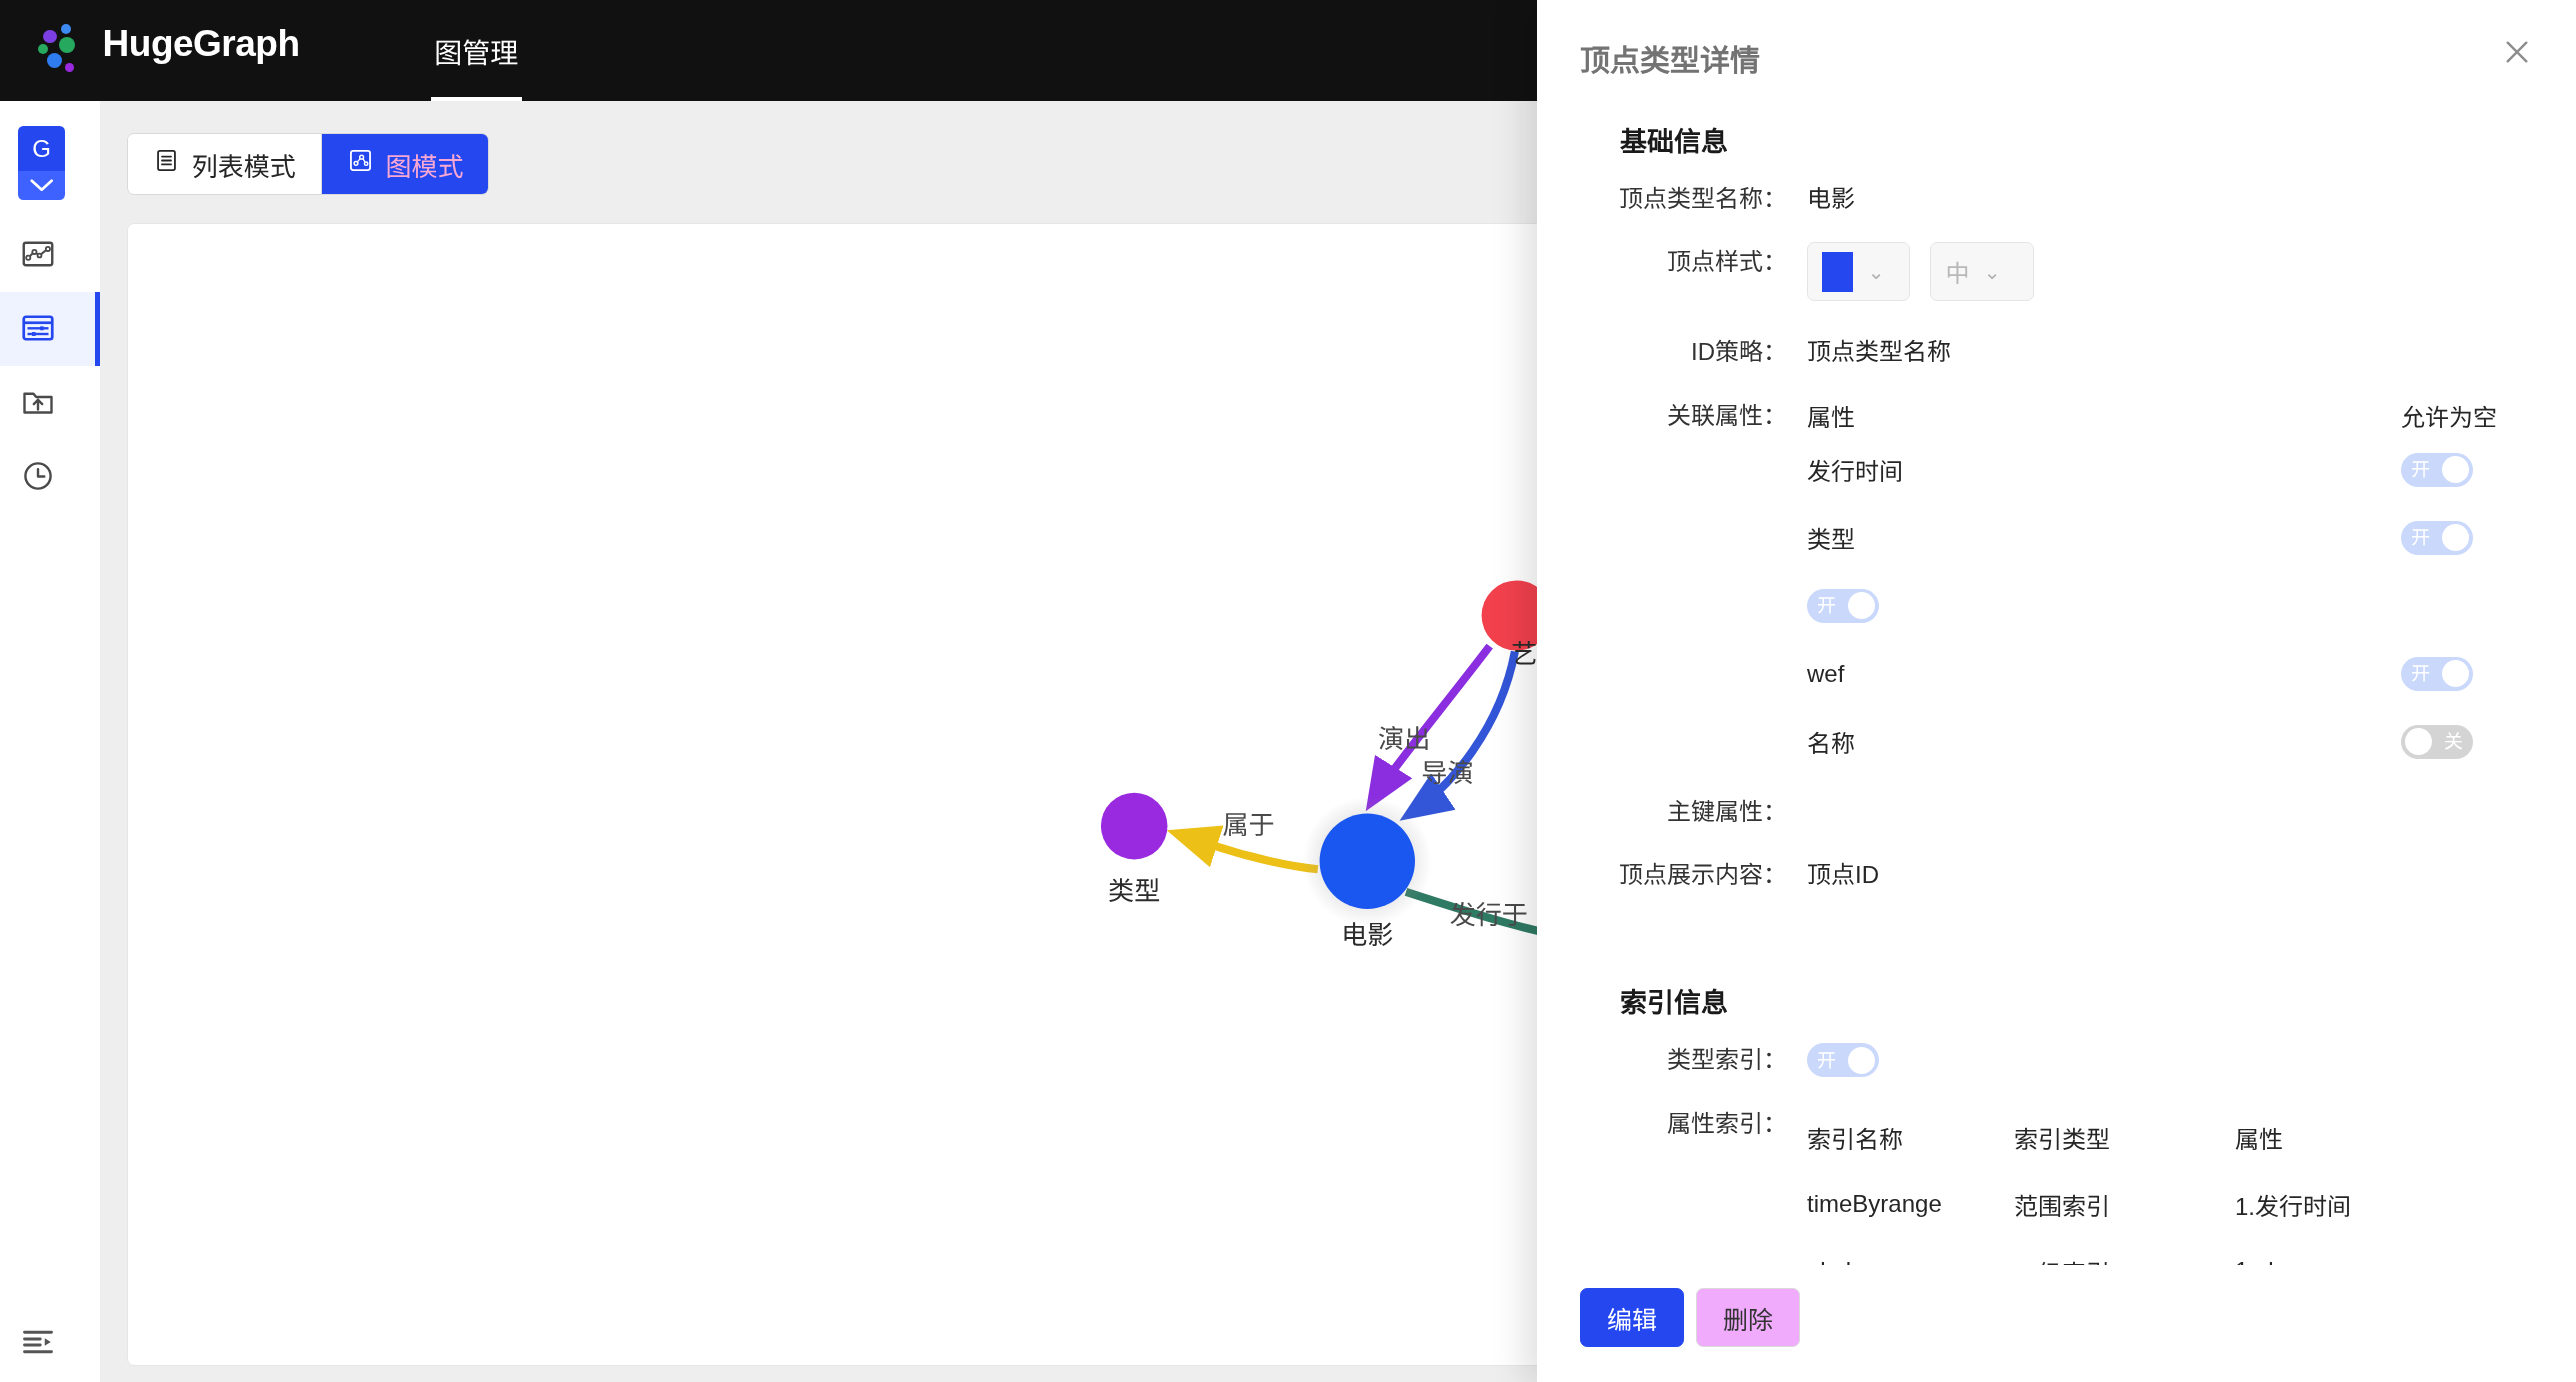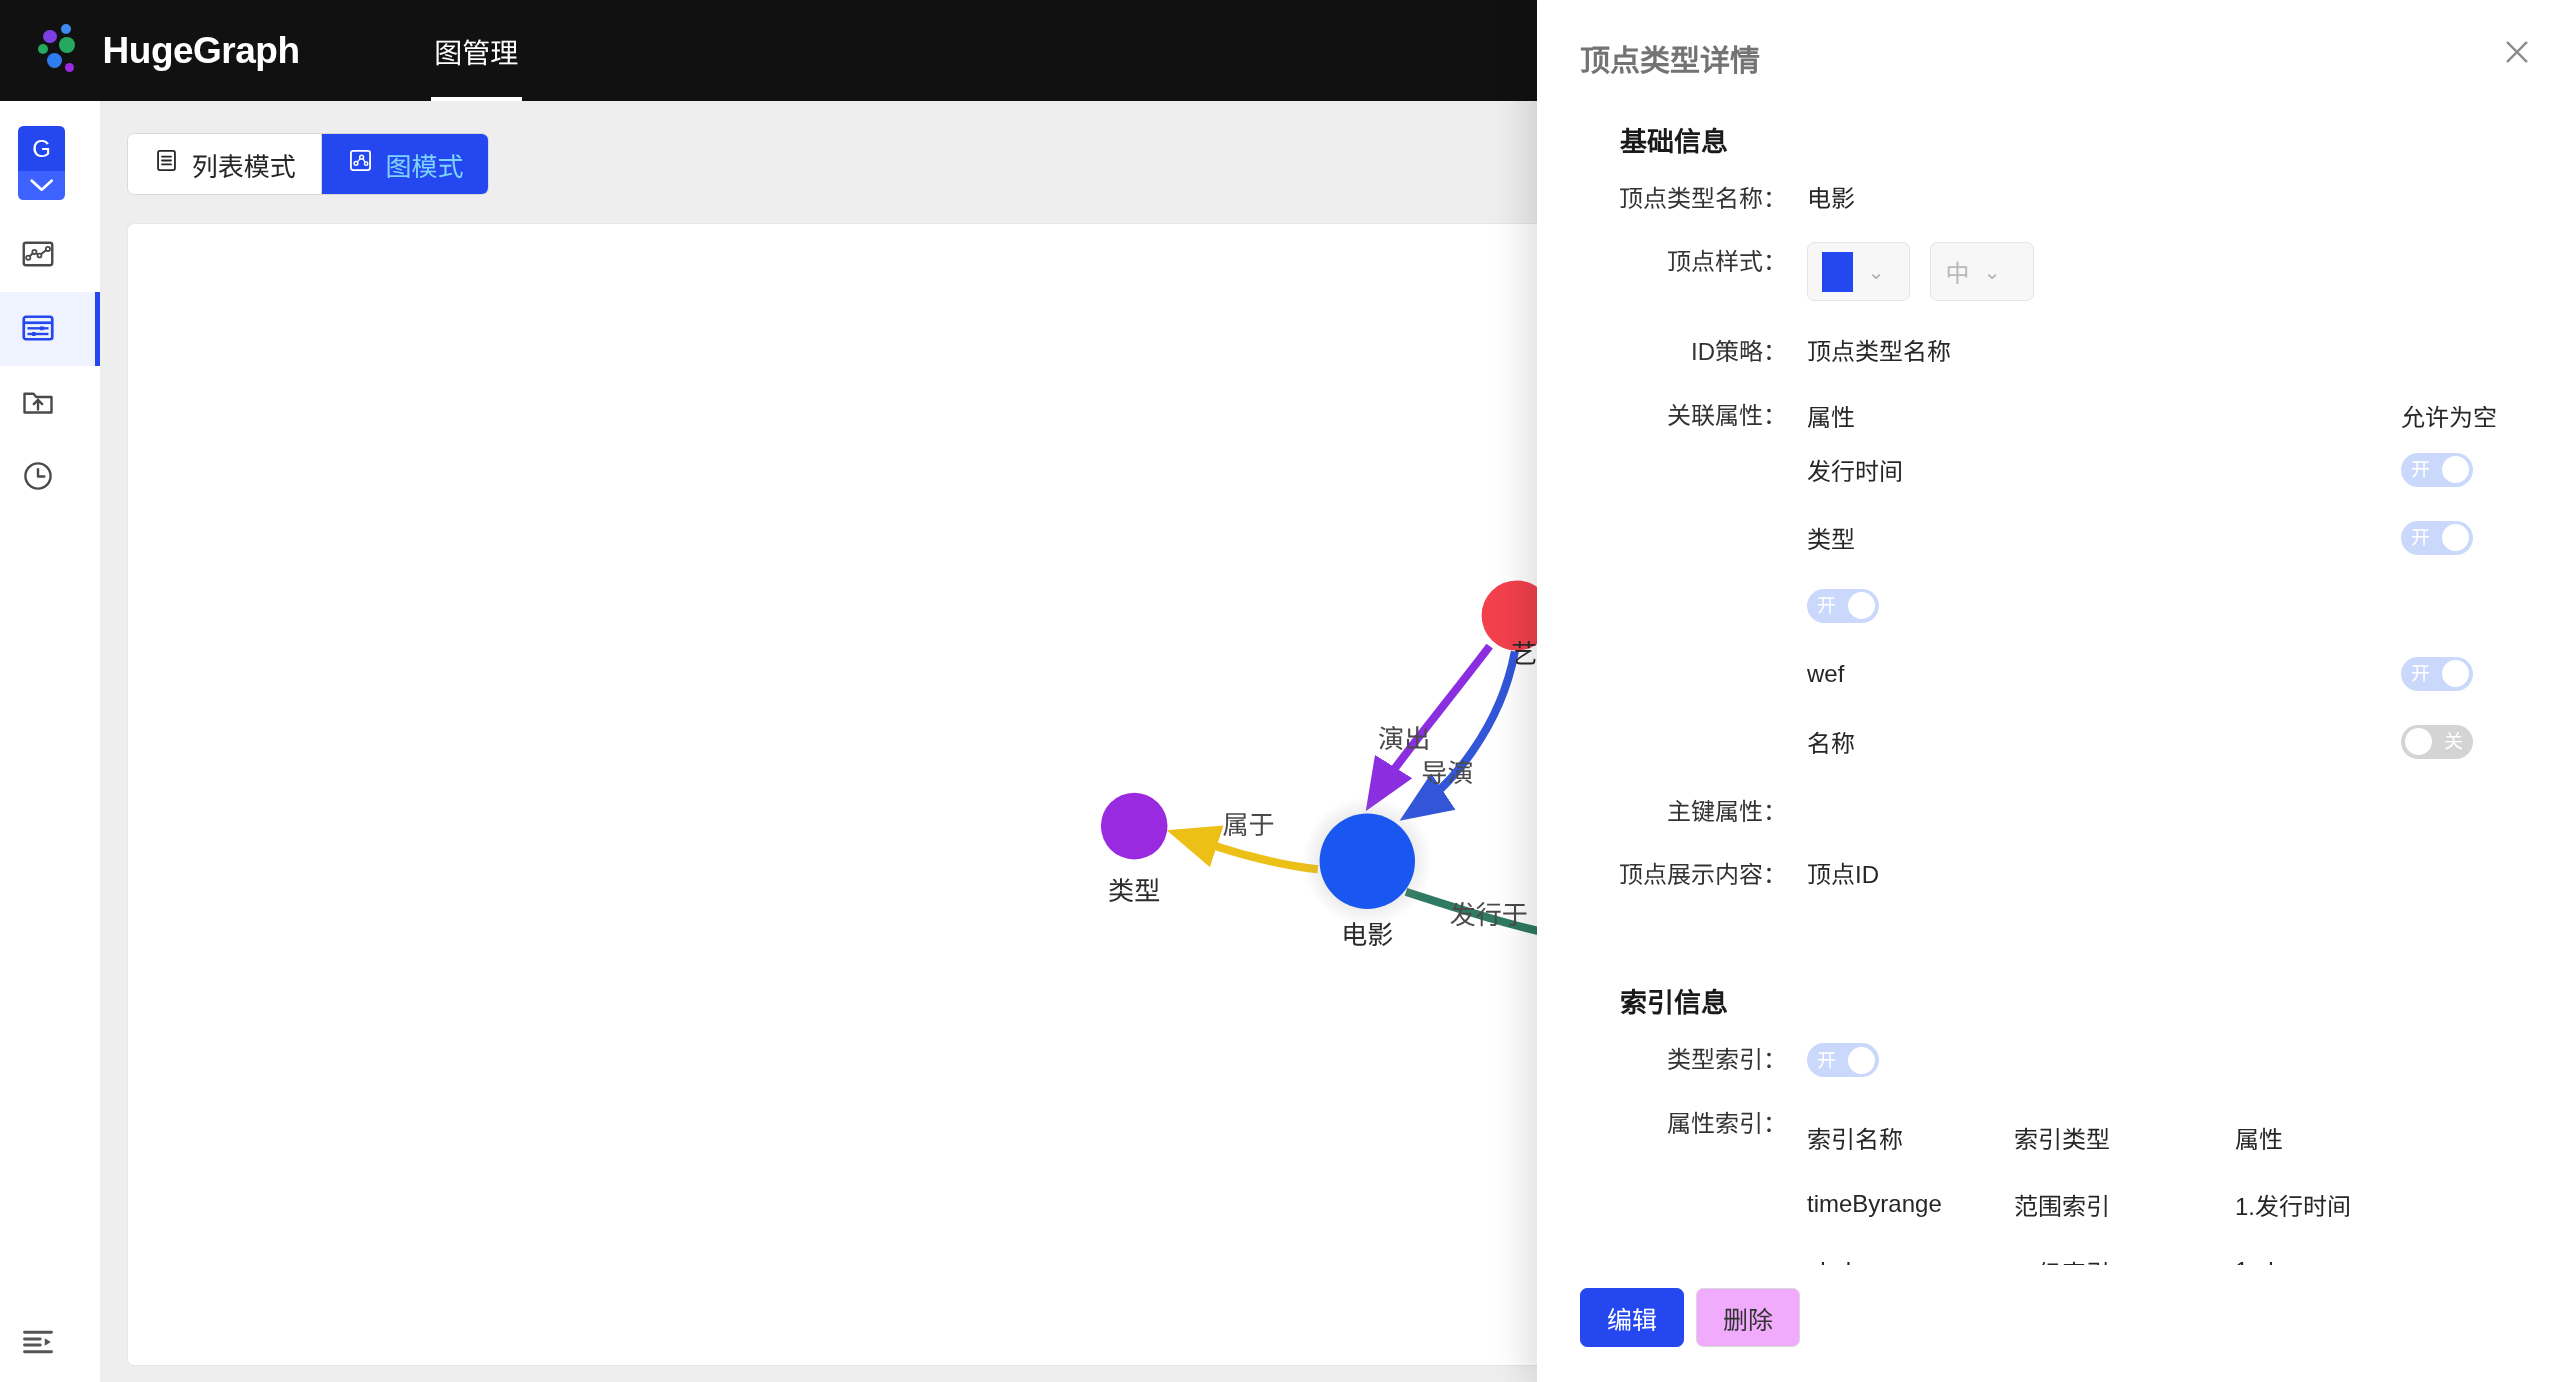--- a/index.html
+++ b/index.html
@@ -10,21 +10,21 @@
     font-family: "Liberation Sans", "DejaVu Sans", sans-serif;
     overflow: hidden;
   }
   #root { position: relative; width: 2576px; height: 1383px; }
 
   
   .topbar {
     position: absolute; left: 0; top: 0; width: 2576px; height: 101px;
     background: #111111; display: flex; align-items: center; z-index: 5;
   }
-  .brand { display: flex; align-items: center; margin-left: 34px; }
+  .brand { display: flex; margin-left: 34px; }
   .brand-logo { width: 56px; height: 56px; position: relative; }
   .brand-logo i { position: absolute; border-radius: 50%; display: block; }
   .brand-name {
     color: #ffffff; font-size: 37px; font-weight: bold;
     margin-left: 12.6px; letter-spacing: -0.5px;
   }
   .topnav { display: flex; align-items: center; height: 101px; margin-left: 122px; }
   .topnav-item {
     position: relative; height: 101px; display: flex; align-items: center;
     padding: 0 12.6px; color: #ffffff; font-size: 28px; cursor: pointer;
@@ -70,21 +70,21 @@
   }
   .mode-tabs {
     position: absolute; left: 27px; top: 32px; display: flex;
     border-radius: 7.2px; overflow: hidden; border: 0.9px solid #d9d9d9;
   }
   .mode-tab {
     display: flex; align-items: center; gap: 11.7px;
     padding: 0 25px; height: 60px; font-size: 26px; cursor: pointer;
     background: #ffffff; color: #262626;
   }
-  .mode-tab.active { background: #2447f0; color: #7dd3fc; }
+  .mode-tab.active { background: #2447f0; color: #f9a8d4; }
   .mode-tab + .mode-tab { border-left: 0.9px solid #d9d9d9; }
 
   .canvas {
     position: absolute; left: 27px; top: 122px;
     width: 2430px; height: 1143px; background: #ffffff;
     border: 0.9px solid #e6e6e6; border-radius: 7.2px; overflow: hidden;
   }
   .canvas svg { display: block; }
   .node-label {
     font-family: "Liberation Sans", "DejaVu Sans", sans-serif;

